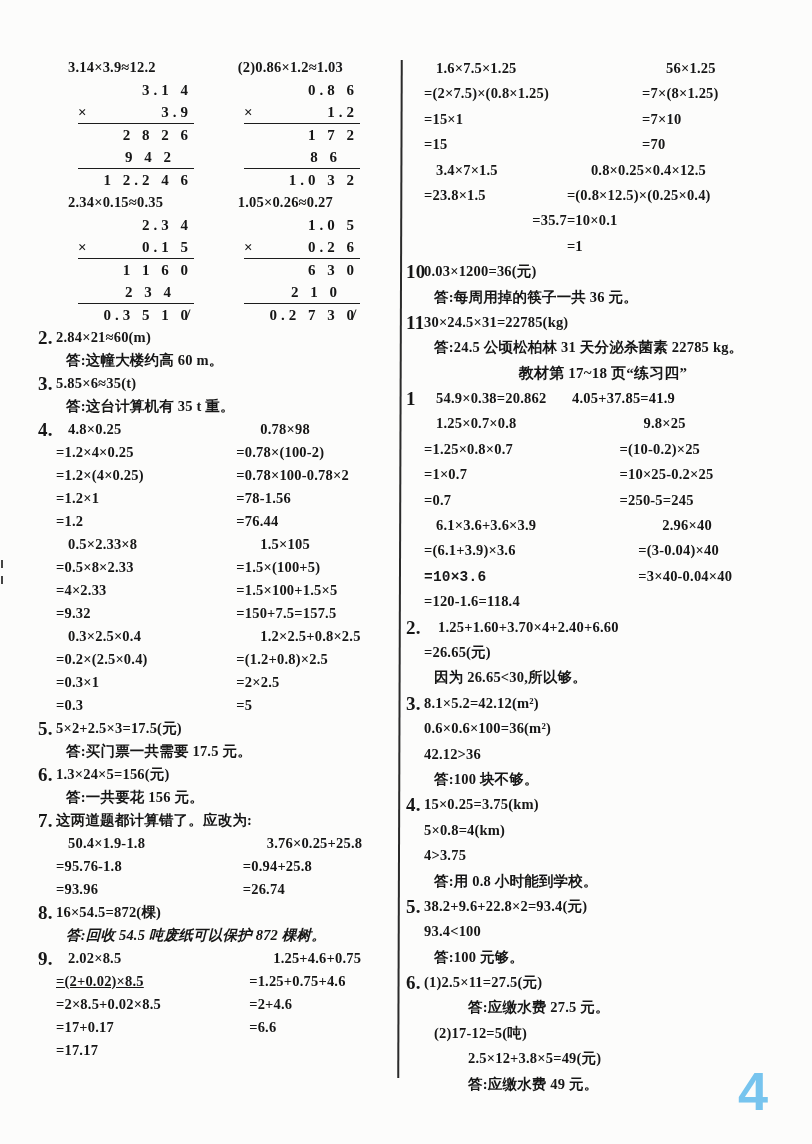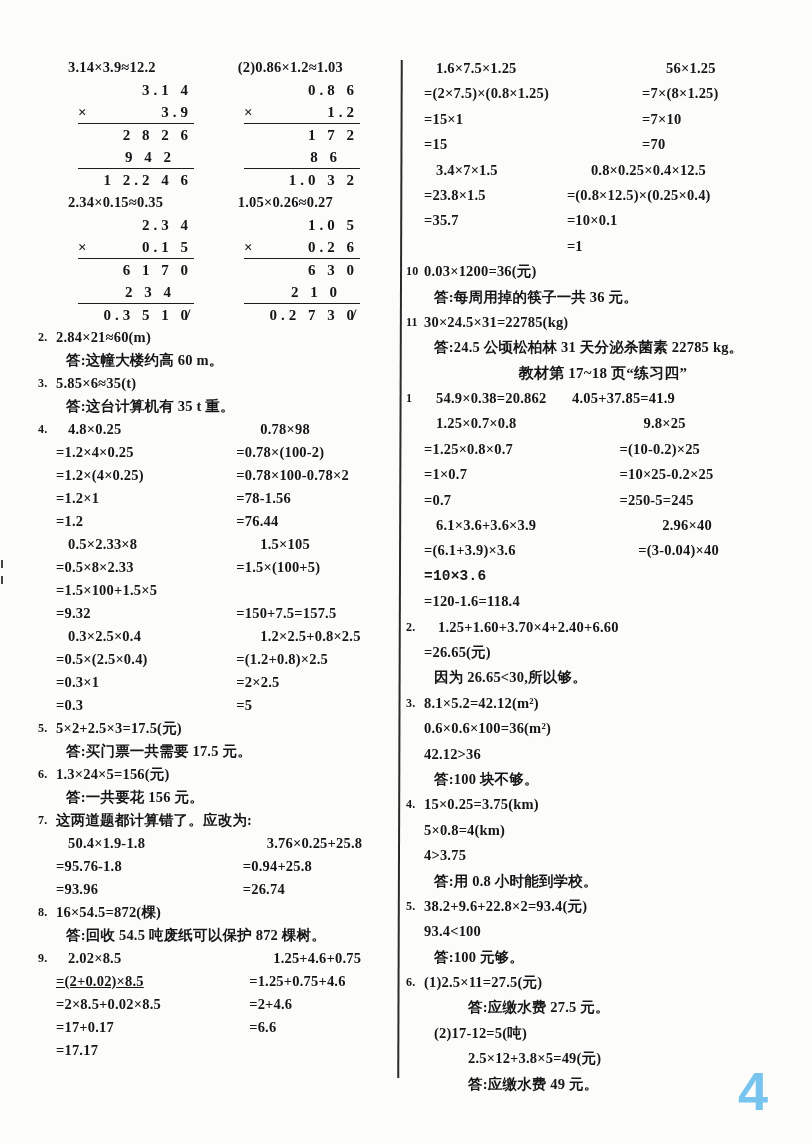--- a/index.html
+++ b/index.html
@@ -13,21 +13,21 @@
   .col-left{left:38px;width:340px;}
   .col-right{left:406px;width:394px;}
   .divider{
     position:absolute;left:399px;top:60px;width:1.6px;height:1018px;
     background:#2b2b2b;transform:rotate(0.2deg);
   }
   .row{position:relative;display:flex;align-items:baseline;padding-left:18px;
        white-space:nowrap;font-size:14.5px;letter-spacing:0.2px;}
   .col-left .row{height:23px;line-height:23px;}
   .col-right .row{height:25.4px;line-height:25.4px;}
-  .num{position:absolute;left:0;top:0;font-size:12px;}
+  .num{position:absolute;left:0;top:0;font-size:19px;}
   .c1,.c2{overflow:visible;}
   .c2{flex:1;}
   .ex{padding-left:12px;}
   .row.head{display:block;text-align:center;font-weight:700;padding-left:0;font-size:15px;}
   .row.mult{height:auto;display:flex;padding-left:18px;}
   .mblock{width:116px;}
   .mblock.b0{margin-left:22px;}
   .mblock.b1{margin-left:50px;}
   .mrow{height:22px;line-height:22px;text-align:right;letter-spacing:4px;padding-right:2px;font-size:15px;}
   .mop{display:flex;justify-content:space-between;border-bottom:1.6px solid #1c1c1c;}
@@ -77,21 +77,21 @@
         <div class="c1 ex" style="width: 49%;">2.34×0.15≈0.35</div>
         <div class="c2 ex">1.05×0.26≈0.27</div>
       </div>
       <div class="row mult">
         <div class="mblock b0">
           <div class="mrow">2.3 4</div>
           <div class="mrow mop">
             <span class="sign">×</span>
             <span>0.1 5</span>
           </div>
-          <div class="mrow">6 1 7 0</div>
+          <div class="mrow">1 1 6 0</div>
           <div class="mrow mp2">2 3 4</div>
           <div class="mrow mres">0.3 5 1 0̸</div>
         </div>
         <div class="mblock b1">
           <div class="mrow">1.0 5</div>
           <div class="mrow mop">
             <span class="sign">×</span>
             <span>0.2 6</span>
           </div>
           <div class="mrow">6 3 0</div>
@@ -136,32 +136,33 @@
       </div>
       <div class="row pair">
         <div class="c1 ex" style="width: 56%;">0.5×2.33×8</div>
         <div class="c2 ex">1.5×105</div>
       </div>
       <div class="row pair">
         <div class="c1" style="width: 56%;">=0.5×8×2.33</div>
         <div class="c2">=1.5×(100+5)</div>
       </div>
       <div class="row pair">
+        <div class="c1" style="width: 56%;">=4×2.33</div>
         <div class="c2">=1.5×100+1.5×5</div>
       </div>
       <div class="row pair">
         <div class="c1" style="width: 56%;">=9.32</div>
         <div class="c2">=150+7.5=157.5</div>
       </div>
       <div class="row pair">
         <div class="c1 ex" style="width: 56%;">0.3×2.5×0.4</div>
         <div class="c2 ex">1.2×2.5+0.8×2.5</div>
       </div>
       <div class="row pair">
-        <div class="c1" style="width: 56%;">=0.5×(2.5×0.4)</div>
+        <div class="c1" style="width: 56%;">=0.2×(2.5×0.4)</div>
         <div class="c2">=(1.2+0.8)×2.5</div>
       </div>
       <div class="row pair">
         <div class="c1" style="width: 56%;">=0.3×1</div>
         <div class="c2">=2×2.5</div>
       </div>
       <div class="row pair">
         <div class="c1" style="width: 56%;">=0.3</div>
         <div class="c2">=5</div>
       </div>
@@ -193,21 +194,21 @@
       </div>
       <div class="row pair">
         <div class="c1" style="width: 58%;">=93.96</div>
         <div class="c2">=26.74</div>
       </div>
       <div class="row line">
         <div class="c1">16×54.5=872(棵)</div>
         <span class="num">8.</span>
       </div>
       <div class="row line">
-        <div class="c1" style="padding-left: 10px;">答:回收 54.5 吨废纸可以保护 872 棵树。</div>
+        <div class="c1" style="padding-left: 10px; font-style: italic;">答:回收 54.5 吨废纸可以保护 872 棵树。</div>
       </div>
       <div class="row pair">
         <div class="c1 ex" style="width: 60%;">2.02×8.5</div>
         <div class="c2 ex">1.25+4.6+0.75</div>
         <span class="num">9.</span>
       </div>
       <div class="row pair">
         <div class="c1" style="width: 60%; text-decoration: underline;">=(2+0.02)×8.5</div>
         <div class="c2">=1.25+0.75+4.6</div>
       </div>
@@ -243,21 +244,21 @@
       </div>
       <div class="row pair">
         <div class="c1 ex" style="width: 38%;">3.4×7×1.5</div>
         <div class="c2 ex">0.8×0.25×0.4×12.5</div>
       </div>
       <div class="row pair">
         <div class="c1" style="width: 38%;">=23.8×1.5</div>
         <div class="c2">=(0.8×12.5)×(0.25×0.4)</div>
       </div>
       <div class="row pair">
-        <div class="c1" style="width: 38%;">=35.7</div>
+        <div class="c1" style="width: 38%; text-align: right;">=35.7</div>
         <div class="c2">=10×0.1</div>
       </div>
       <div class="row pair">
         <div class="c1" style="width: 38%;"></div>
         <div class="c2">=1</div>
       </div>
       <div class="row line">
         <div class="c1">0.03×1200=36(元)</div>
         <span class="num">10</span>
       </div>
@@ -296,20 +297,21 @@
       <div class="row pair">
         <div class="c1 ex" style="width: 57%;">6.1×3.6+3.6×3.9</div>
         <div class="c2 ex">2.96×40</div>
       </div>
       <div class="row pair">
         <div class="c1" style="width: 57%;">=(6.1+3.9)×3.6</div>
         <div class="c2">=(3-0.04)×40</div>
       </div>
       <div class="row pair">
         <div class="c1" style="width: 57%; font-family: Liberation Mono, monospace;">=10×3.6</div>
+        <div class="c2">=3×40-0.04×40</div>
       </div>
       <div class="row pair">
         <div class="c2">=120-1.6=118.4</div>
       </div>
       <div class="row line">
         <div class="c1" style="padding-left: 14px;">1.25+1.60+3.70×4+2.40+6.60</div>
         <span class="num">2.</span>
       </div>
       <div class="row line">
         <div class="c1">=26.65(元)</div>

